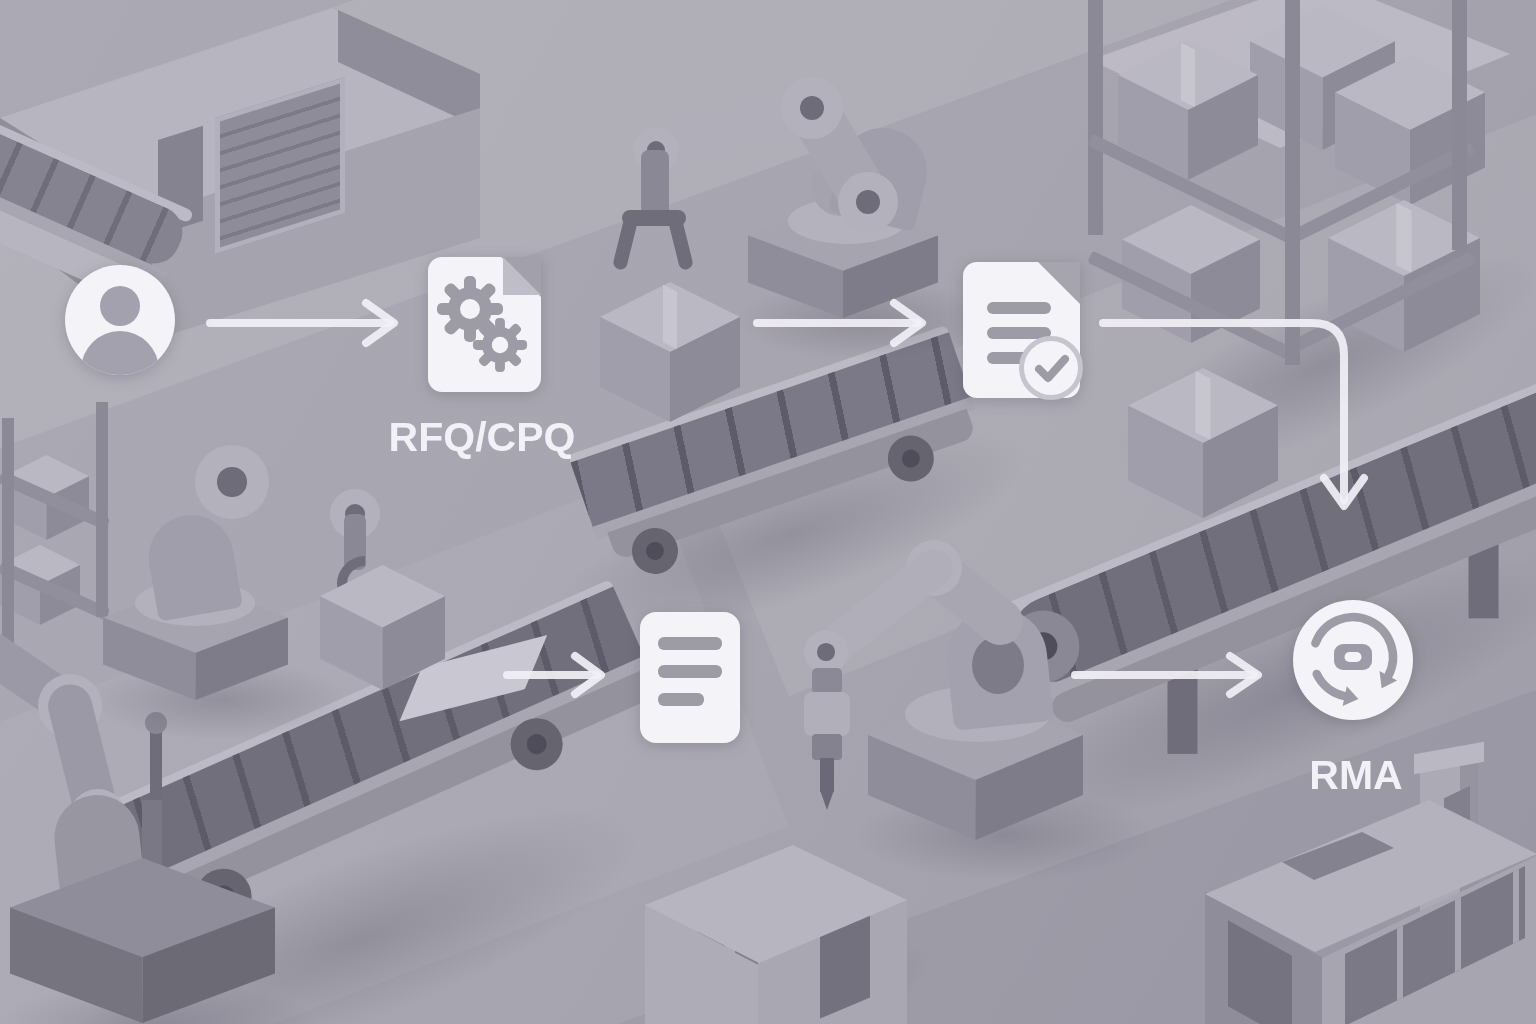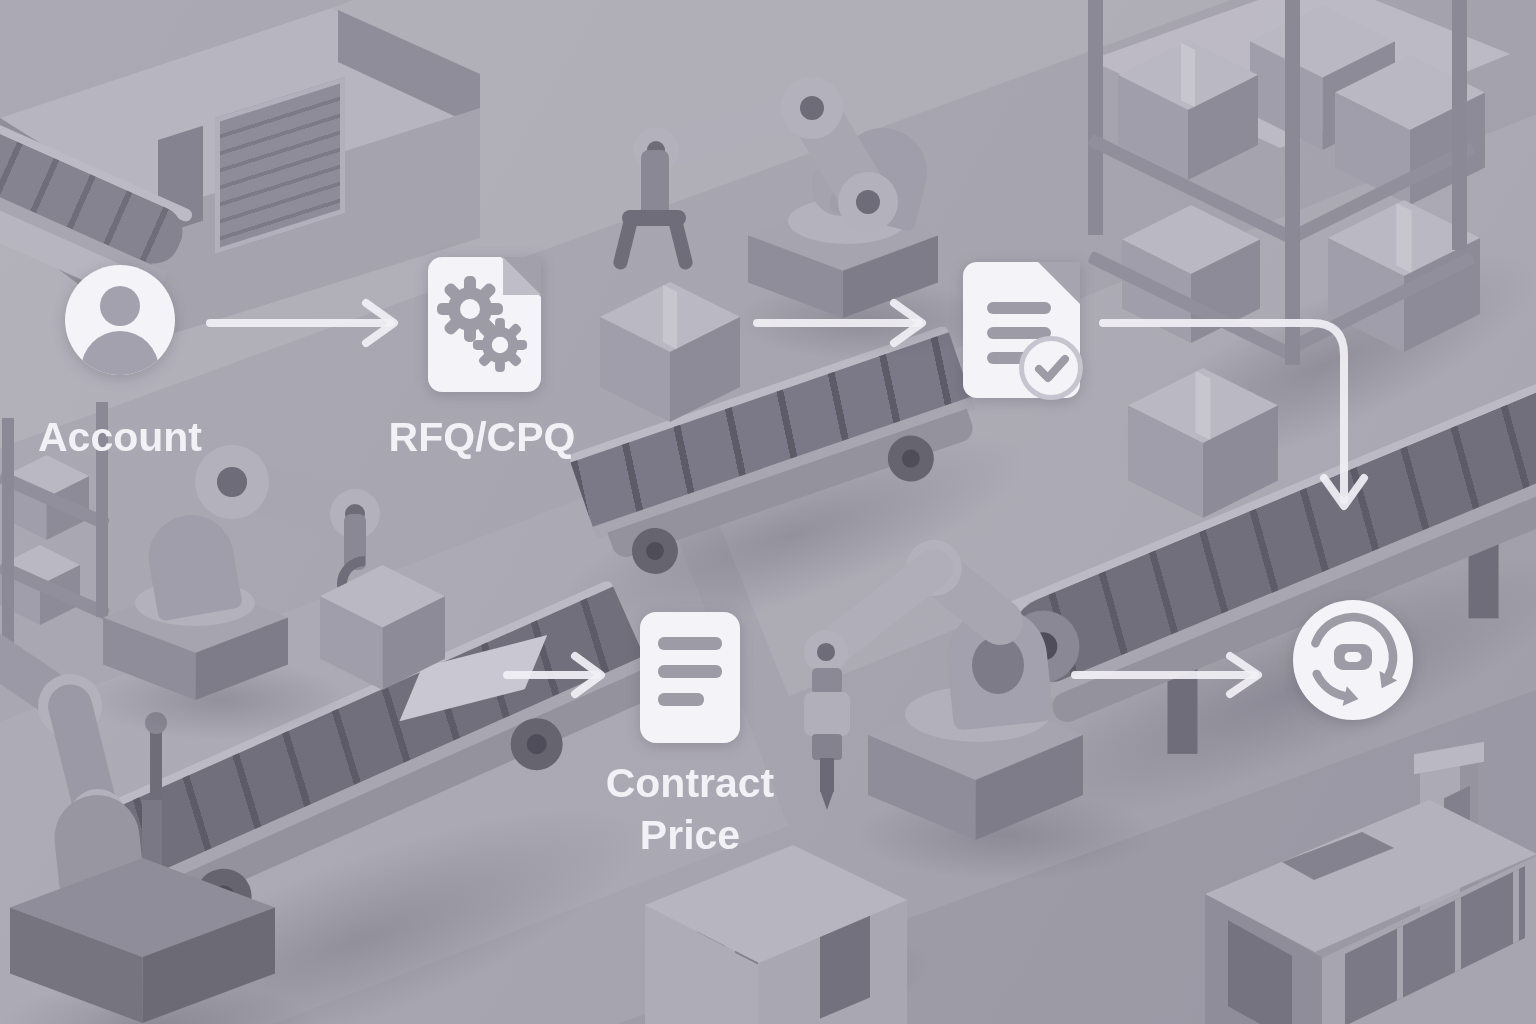--- a/index.html
+++ b/index.html
@@ -352,17 +352,16 @@
       </g>
       <g fill="#9D9BA6">
         <polygon points="88.7,88.2 104.1,80.5 86.5,71.1"></polygon>
         <polygon points="65.4,99.0 49.6,105.9 53.8,86.3"></polygon>
         <rect x="41" y="44" width="38" height="26" rx="9"></rect>
       </g>
       <rect x="51.5" y="52" width="17" height="10" rx="5" fill="#F4F3F7"></rect>
     </svg>
   </div>
 
-  <div class="lbl" style="left:20px;top:412px;width:200px;">Account</div>
   <div class="lbl" style="left:362px;top:412px;width:240px;">RFQ/CPQ</div>
-  <div class="lbl" style="left:575px;top:758px;width:230px;">Contract Price</div>
+  <div class="lbl" style="left:1256px;top:750px;width:200px;">RMA</div>
 
 </div>
 
 </body></html>

